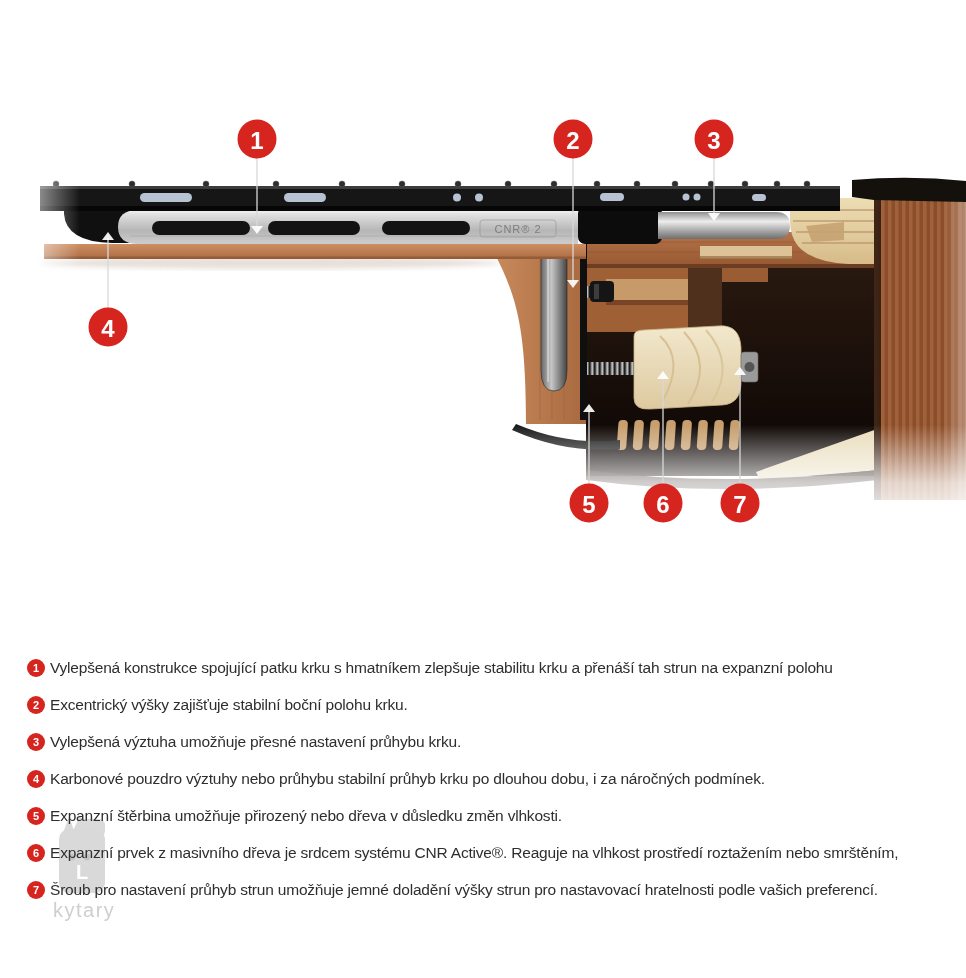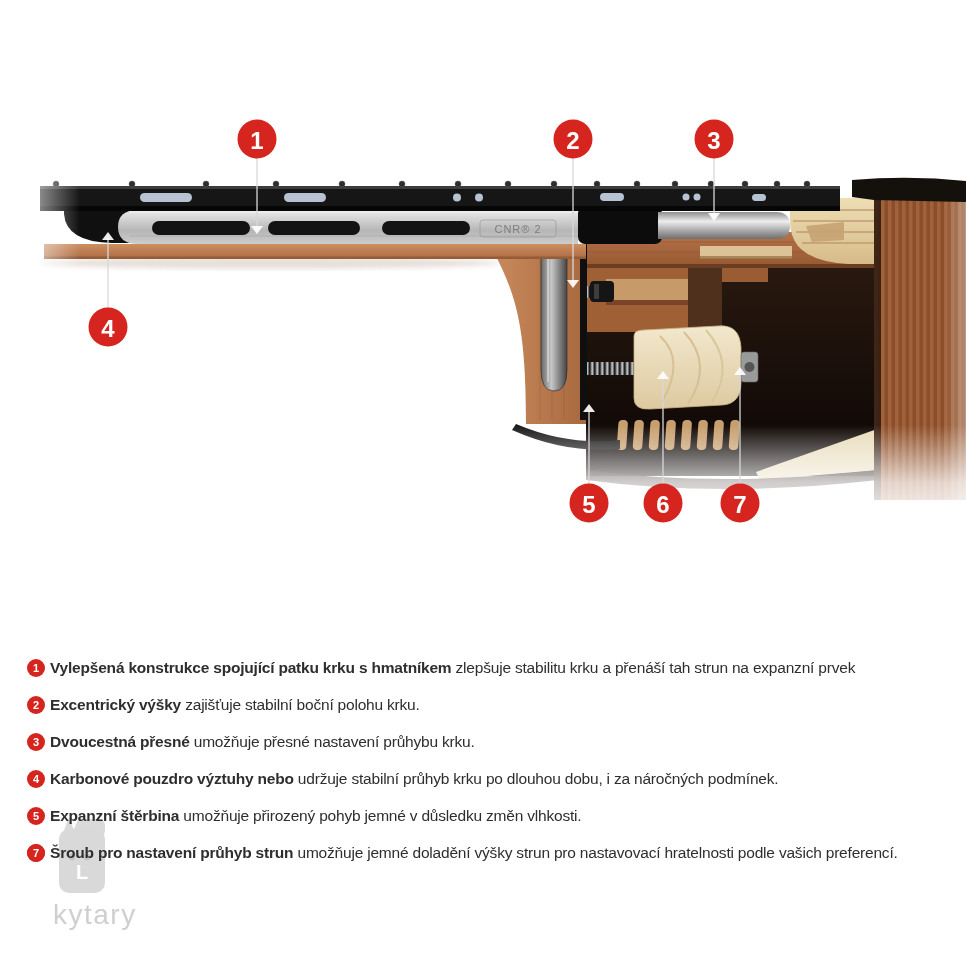--- a/index.html
+++ b/index.html
@@ -3,31 +3,31 @@
 <meta charset="utf-8">
 <style>
   html,body{margin:0;padding:0;background:#fff;}
   .page{position:relative;width:966px;height:978px;background:#fff;overflow:hidden;
         font-family:"Liberation Sans",sans-serif;color:#2e2e2e;}
   .illustration{position:absolute;top:0;left:0;}
   .callout-num{font-family:"Liberation Sans",sans-serif;font-weight:bold;fill:#fff;}
   .engraving{font-family:"Liberation Sans",sans-serif;fill:#7d7d7d;letter-spacing:1px;}
   
   .watermark{position:absolute;left:50px;top:815px;width:160px;height:115px;z-index:0;}
-  .watermark-text{position:absolute;left:3px;top:84px;font-size:28px;color:#cfcfcf;
+  .watermark-text{position:absolute;left:3px;top:84px;font-size:20px;color:#cfcfcf;
                   letter-spacing:1.5px;}
   
   .legend{position:absolute;left:27px;top:655px;width:930px;z-index:1;}
   .legend-item{position:relative;padding-left:23px;margin-bottom:11px;
                font-size:15.5px;line-height:26px;letter-spacing:-0.2px;}
   .legend-item .line{white-space:nowrap;}
   .bullet{position:absolute;left:0;top:4px;width:18px;height:18px;border-radius:50%;
           background:#d6241e;color:#fff;font-size:11px;font-weight:bold;
           display:flex;align-items:center;justify-content:center;}
-  .t-bold{font-weight:bold;}
+  .t-bold{font-weight:normal;}
 </style>
 </head>
 <body>
 
 <div class="page">
 
   <div class="watermark">
     <svg width="70" height="92" viewBox="0 0 60 92">
       <rect x="22" y="4" width="28" height="18" rx="6" fill="#dadada"></rect>
       <polygon points="8,18 14,2 20,18" fill="#dadada"></polygon>
@@ -284,45 +284,46 @@
           <circle cx="740" cy="503" r="19.5" fill="#d6241e"></circle>
           <text class="callout-num" x="740" y="504" font-size="24" text-anchor="middle" dominant-baseline="central">7</text>
         </g>
     </g>
   </svg>
 
   <div class="legend">
 
     <div class="legend-item">
       <span class="bullet">1</span>
-      <div class="line"><span class="t-bold">Vylepšená konstrukce spojující patku krku s hmatníkem</span> <span>zlepšuje stabilitu krku a přenáší tah strun na expanzní prvek</span></div>
+      <div class="line"><span class="t-bold">Vylepšená konstrukce spojující patku krku s hmatníkem</span> <span>zlepšuje stabilitu krku a přenáší tah strun na expanzní polohu</span></div>
     </div>
 
     <div class="legend-item">
       <span class="bullet">2</span>
       <div class="line"><span class="t-bold">Excentrický výšky</span> <span>zajišťuje stabilní boční polohu krku.</span></div>
     </div>
 
     <div class="legend-item">
       <span class="bullet">3</span>
-      <div class="line"><span class="t-bold">Dvoucestná přesné</span> <span>umožňuje přesné nastavení průhybu krku.</span></div>
+      <div class="line"><span class="t-bold">Vylepšená výztuha</span> <span>umožňuje přesné nastavení průhybu krku.</span></div>
     </div>
 
     <div class="legend-item">
       <span class="bullet">4</span>
-      <div class="line"><span class="t-bold">Karbonové pouzdro výztuhy nebo</span> <span>udržuje stabilní průhyb krku po dlouhou dobu, i za náročných podmínek.</span></div>
+      <div class="line"><span class="t-bold">Karbonové pouzdro výztuhy nebo</span> <span>průhybu stabilní průhyb krku po dlouhou dobu, i za náročných podmínek.</span></div>
     </div>
 
     <div class="legend-item">
       <span class="bullet">5</span>
-      <div class="line"><span class="t-bold">Expanzní štěrbina</span> <span>umožňuje přirozený pohyb jemné v důsledku změn vlhkosti.</span></div>
+      <div class="line"><span class="t-bold">Expanzní štěrbina</span> <span>umožňuje přirozený nebo dřeva v důsledku změn vlhkosti.</span></div>
     </div>
 
     <div class="legend-item">
       <span class="bullet">6</span>
+      <div class="line"><span class="t-bold">Expanzní prvek z masivního dřeva</span> <span>je srdcem systému CNR Active®. Reaguje na vlhkost prostředí roztažením nebo smrštěním,</span></div>
     </div>
 
     <div class="legend-item">
       <span class="bullet">7</span>
       <div class="line"><span class="t-bold">Šroub pro nastavení průhyb strun</span> <span>umožňuje jemné doladění výšky strun pro nastavovací hratelnosti podle vašich preferencí.</span></div>
     </div>
 
   </div>
 </div>
 

